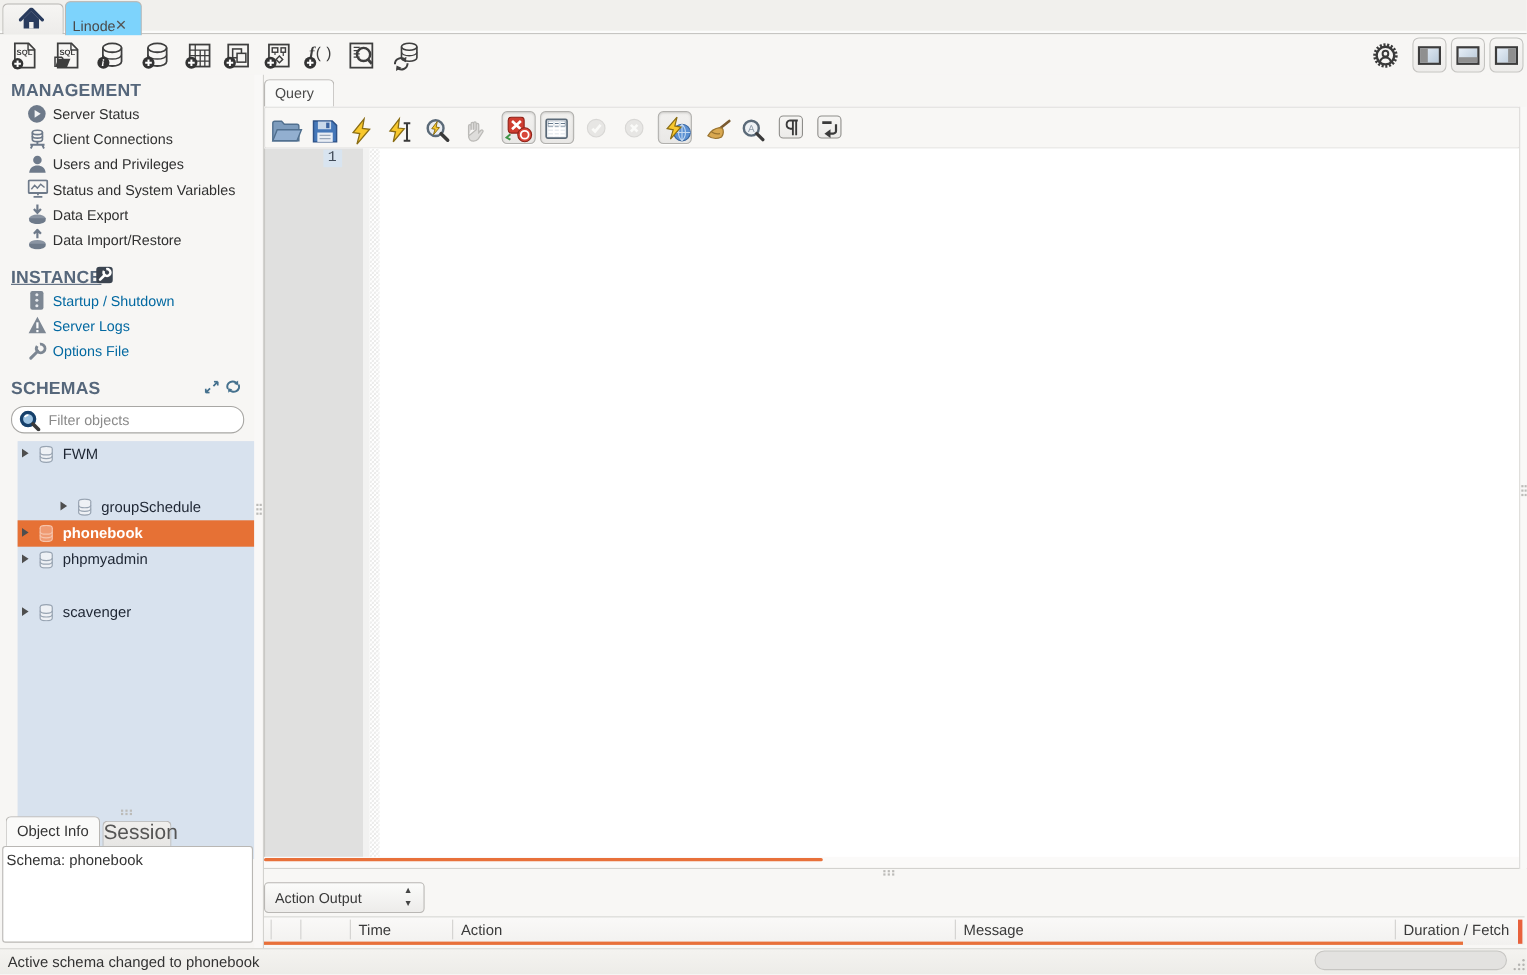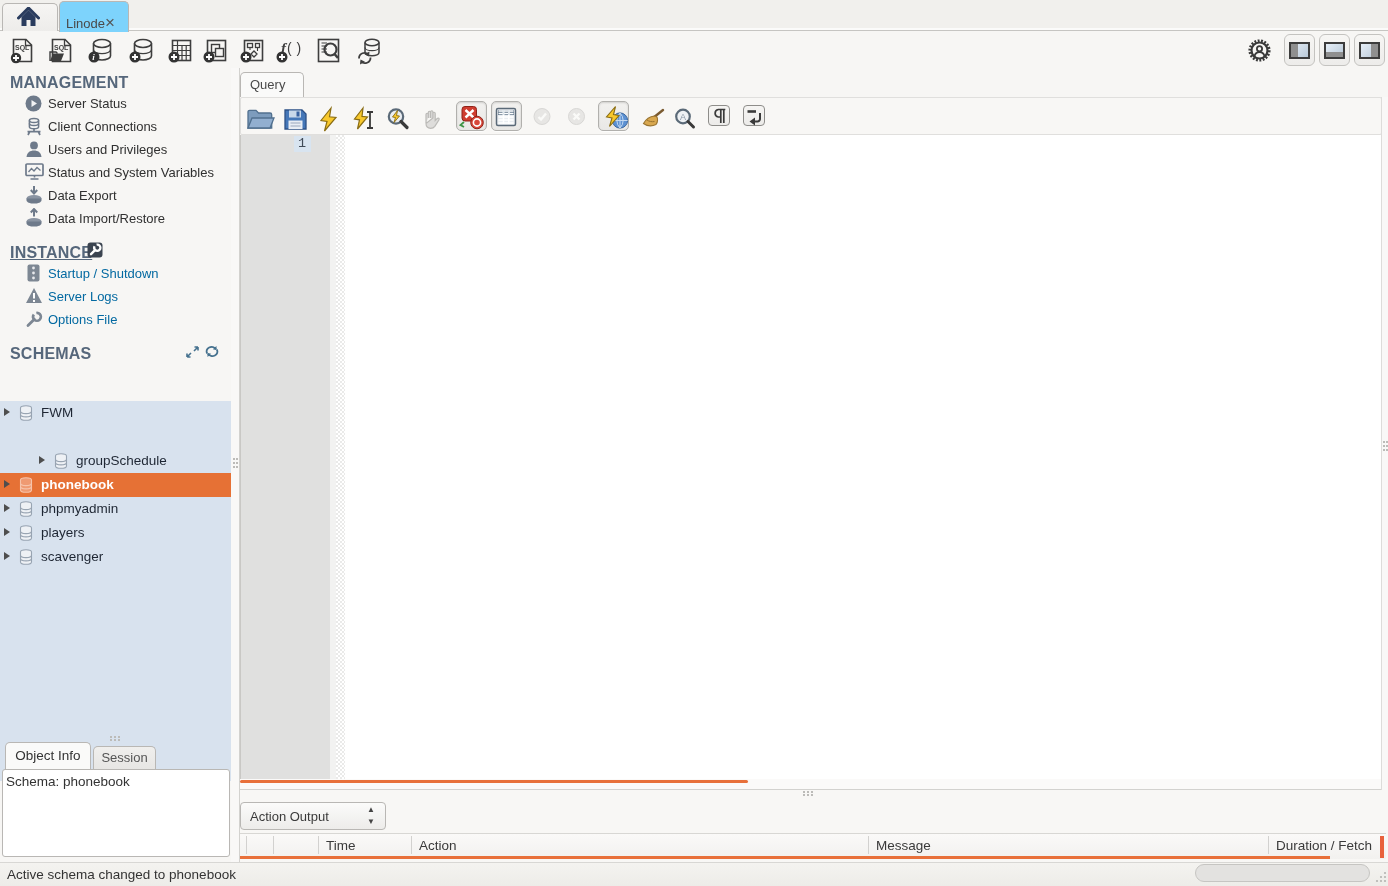--- a/index.html
+++ b/index.html
@@ -15,33 +15,33 @@
 
 
 #toolbar1 { left:0; top:32px; width:1388px; height:36px; background:#f7f6f4; }
 
 
 #sidebar { left:0; top:68px; width:232px; height:794px; background:#f7f6f4; }
 .sechead { position:absolute; left:10px; font-weight:bold; font-size:16px; color:#56677b; letter-spacing:0.2px; }
 .side-item { position:absolute; left:48px; font-size:13px; color:#303030; white-space:nowrap; }
 .side-item.dis { color:#0369a1; }
 .sico { position:absolute; left:25px; }
-#schemalist { position:absolute; left:0; top:333px; width:231px; height:380px; background:#d8e2ee; }
+#schemalist { position:absolute; left:16px; top:333px; width:231px; height:380px; background:#d8e2ee; }
 .srow { position:absolute; left:0; width:231px; height:24px; }
 .srow .tri { position:absolute; left:4px; top:7px; width:0; height:0; border-left:6px solid #4e4e4e; border-top:4.5px solid transparent; border-bottom:4.5px solid transparent; }
 .srow .txt { position:absolute; left:41px; top:4px; font-size:13.5px; color:#1e2633; }
 .srow.sel { background:#e67135; }
 .srow.sel .txt { color:#fff; font-weight:bold; }
 .dbico { position:absolute; left:19px; top:4px; }
 #filterbox { position:absolute; left:10px; top:301px; width:212px; height:25px; background:#fff; border:1px solid #a8a7a4; border-radius:12px; }
 #filterbox .ph { position:absolute; left:33px; top:4px; color:#8a8a8a; font-size:13px; }
 
 #objtabs { position:absolute; left:0; top:663px; width:232px; height:131px; }
 .otab1 { position:absolute; left:5px; top:11px; width:86px; height:27px; background:#fafaf9; border:1px solid #b9b7b4; border-bottom:none; border-radius:5px 5px 0 0; text-align:center; line-height:26px; font-size:13.5px; color:#333; }
-.otab2 { position:absolute; left:93px; top:15px; width:63px; height:23px; background:linear-gradient(#f0efed,#e7e6e4); border:1px solid #b9b7b4; border-bottom:none; border-radius:5px 5px 0 0; text-align:center; line-height:22px; font-size:13px; color:#555; }
+.otab2 { position:absolute; left:93px; top:15px; width:63px; height:23px; background:linear-gradient(#f0efed,#e7e6e4); border:1px solid #b9b7b4; border-bottom:none; border-radius:5px 5px 0 0; text-align:center; line-height:22px; font-size:19px; color:#555; }
 .objpanel { position:absolute; left:2px; top:38px; width:228px; height:88px; background:#fff; border:1px solid #b9b7b4; border-radius:3px; padding:4px 3px; font-size:13.5px; color:#333; }
 
 
 #vsplit { left:231px; top:68px; width:9px; height:794px; background:#f9f8f7; border-right:1px solid #d3d2cf; }
 
 
 #qtabrow { left:240px; top:68px; width:1148px; height:29px; background:#f7f6f4; }
 .qtab { position:absolute; left:0px; top:4px; width:64px; height:25px; background:#fafaf9; border:1px solid #b9b7b4; border-bottom:none; border-radius:5px 5px 0 0; line-height:24px; padding-left:9px; color:#4a4a4a; font-size:13px; }
 #edtoolbar { left:240px; top:97px; width:1142px; height:38px; background:#f8f7f5; border:1px solid #e0dfdd; border-radius:2px; }
 #editor { left:240px; top:135px; width:1141px; height:644px; background:#fff; }
@@ -251,20 +251,28 @@
 
   <div class="sechead" style="top:277px;">SCHEMAS</div>
   <svg class="abs" style="left:186px; top:278px;" width="13" height="12" viewBox="0 0 13 12">
     <path d="M1 11 L5 7 M1 11 L1 7.5 M1 11 L4.5 11 M12 1 L8 5 M12 1 L12 4.5 M12 1 L8.5 1" stroke="#45718e" stroke-width="1.6" fill="none"></path>
   </svg>
   <svg class="abs" style="left:205px; top:277px;" width="14" height="13" viewBox="0 0 14 13">
     <path d="M2.2 8.5 A5 4.4 0 0 1 11 4.2 M11.8 4.5 A5 4.4 0 0 1 3 8.8" stroke="#45718e" stroke-width="1.8" fill="none"></path>
     <path d="M11.5 1 L11.5 5 L7.8 4.2 Z" fill="#45718e"></path>
     <path d="M2.5 12 L2.5 8 L6.2 8.8 Z" fill="#45718e"></path>
   </svg>
+  <div id="filterbox">
+    <svg class="abs" style="left:6px; top:3px;" width="20" height="19" viewBox="0 0 20 19">
+      <circle cx="8.5" cy="8" r="6" fill="#9dc3e2" stroke="#16406b" stroke-width="3"></circle>
+      <path d="M13 12.5 L18 17.5" stroke="#3a3a3a" stroke-width="3.4" stroke-linecap="round"></path>
+      <path d="M5.5 6.2 A3.4 3.4 0 0 1 8.8 4.4" stroke="#fff" stroke-width="1.6" fill="none"></path>
+    </svg>
+    <div class="ph">Filter objects</div>
+  </div>
   <div id="schemalist">
     <div class="srow" style="top:0px;">
         <div class="tri"></div>
         <svg class="dbico" width="14" height="16" viewBox="0 0 14 16">
           <ellipse cx="7" cy="3" rx="5.5" ry="2.3" fill="#eef1f5" stroke="#98a4b2" stroke-width="1.1"></ellipse>
           <path d="M1.5 3 V13 C1.5 14.3 4 15.3 7 15.3 C10 15.3 12.5 14.3 12.5 13 V3" fill="#eef1f5" stroke="#98a4b2" stroke-width="1.1"></path>
           <path d="M1.5 6.3 C1.5 7.6 4 8.6 7 8.6 C10 8.6 12.5 7.6 12.5 6.3 M1.5 9.6 C1.5 10.9 4 11.9 7 11.9 C10 11.9 12.5 10.9 12.5 9.6" fill="none" stroke="#98a4b2" stroke-width="1.1"></path>
         </svg>
         <div class="txt">FWM</div>
       </div>
@@ -288,29 +296,20 @@
       </div>
     <div class="srow" style="top:96px;">
         <div class="tri"></div>
         <svg class="dbico" width="14" height="16" viewBox="0 0 14 16">
           <ellipse cx="7" cy="3" rx="5.5" ry="2.3" fill="#eef1f5" stroke="#98a4b2" stroke-width="1.1"></ellipse>
           <path d="M1.5 3 V13 C1.5 14.3 4 15.3 7 15.3 C10 15.3 12.5 14.3 12.5 13 V3" fill="#eef1f5" stroke="#98a4b2" stroke-width="1.1"></path>
           <path d="M1.5 6.3 C1.5 7.6 4 8.6 7 8.6 C10 8.6 12.5 7.6 12.5 6.3 M1.5 9.6 C1.5 10.9 4 11.9 7 11.9 C10 11.9 12.5 10.9 12.5 9.6" fill="none" stroke="#98a4b2" stroke-width="1.1"></path>
         </svg>
         <div class="txt">phpmyadmin</div>
       </div>
-    <div class="srow" style="top:120px;">
-        <div class="tri"></div>
-        <svg class="dbico" width="14" height="16" viewBox="0 0 14 16">
-          <ellipse cx="7" cy="3" rx="5.5" ry="2.3" fill="#eef1f5" stroke="#98a4b2" stroke-width="1.1"></ellipse>
-          <path d="M1.5 3 V13 C1.5 14.3 4 15.3 7 15.3 C10 15.3 12.5 14.3 12.5 13 V3" fill="#eef1f5" stroke="#98a4b2" stroke-width="1.1"></path>
-          <path d="M1.5 6.3 C1.5 7.6 4 8.6 7 8.6 C10 8.6 12.5 7.6 12.5 6.3 M1.5 9.6 C1.5 10.9 4 11.9 7 11.9 C10 11.9 12.5 10.9 12.5 9.6" fill="none" stroke="#98a4b2" stroke-width="1.1"></path>
-        </svg>
-        <div class="txt">players</div>
-      </div>
     <div class="srow" style="top:144px;">
         <div class="tri"></div>
         <svg class="dbico" width="14" height="16" viewBox="0 0 14 16">
           <ellipse cx="7" cy="3" rx="5.5" ry="2.3" fill="#eef1f5" stroke="#98a4b2" stroke-width="1.1"></ellipse>
           <path d="M1.5 3 V13 C1.5 14.3 4 15.3 7 15.3 C10 15.3 12.5 14.3 12.5 13 V3" fill="#eef1f5" stroke="#98a4b2" stroke-width="1.1"></path>
           <path d="M1.5 6.3 C1.5 7.6 4 8.6 7 8.6 C10 8.6 12.5 7.6 12.5 6.3 M1.5 9.6 C1.5 10.9 4 11.9 7 11.9 C10 11.9 12.5 10.9 12.5 9.6" fill="none" stroke="#98a4b2" stroke-width="1.1"></path>
         </svg>
         <div class="txt">scavenger</div>
       </div>
   </div>

